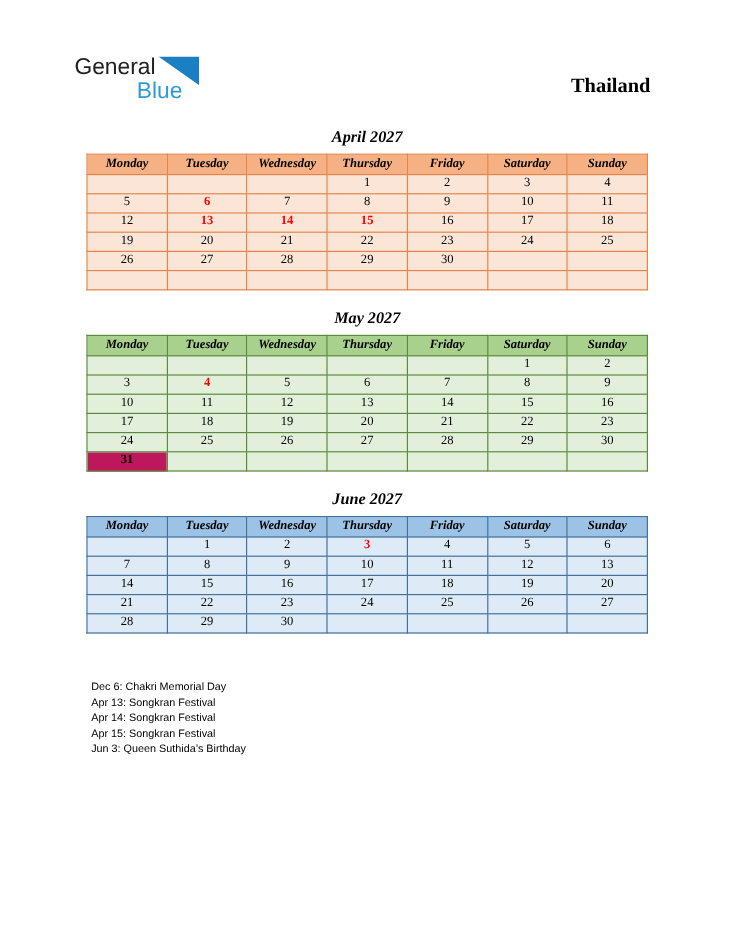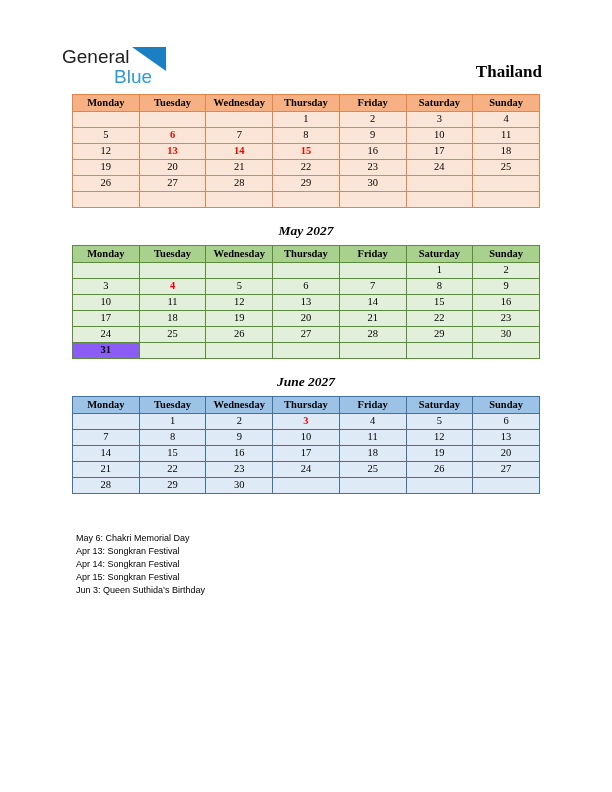--- a/index.html
+++ b/index.html
@@ -50,20 +50,21 @@
   .cal-table th, .cal-table td {
     border: 1px solid var(--border-c, #999);
     height: 16px;
     text-align: center;
     vertical-align: middle;
     font-size: 10.5px;
     padding: 0;
     line-height: 1;
   }
   .cal-table th {
+    font-style: italic;
     font-weight: bold;
     height: 17px;
   }
   td.holiday { color: #FF0000; font-weight: bold; }
 
   
   .holiday-list {
     margin: 38px 0 0 76px;
     font-family: "Liberation Sans", sans-serif;
     font-size: 9px;
@@ -86,20 +87,21 @@
       </div>
       <div class="logo-row2">
         <span class="logo-blue">Blue</span>
       </div>
     </div>
     <div class="country">Thailand</div>
   </div>
 
   <div id="calendars">
       <div class="cal">
+        <div class="cal-title">April 2027</div>
         <table class="cal-table" style="--border-c: #E3854B;">
           <thead>
             <tr>
               <th style="background: rgb(245, 177, 131);">Monday</th>
               <th style="background: rgb(245, 177, 131);">Tuesday</th>
               <th style="background: rgb(245, 177, 131);">Wednesday</th>
               <th style="background: rgb(245, 177, 131);">Thursday</th>
               <th style="background: rgb(245, 177, 131);">Friday</th>
               <th style="background: rgb(245, 177, 131);">Saturday</th>
               <th style="background: rgb(245, 177, 131);">Sunday</th>
@@ -217,21 +219,21 @@
             <tr>
               <td style="background: rgb(226, 239, 218);">24</td>
               <td style="background: rgb(226, 239, 218);">25</td>
               <td style="background: rgb(226, 239, 218);">26</td>
               <td style="background: rgb(226, 239, 218);">27</td>
               <td style="background: rgb(226, 239, 218);">28</td>
               <td style="background: rgb(226, 239, 218);">29</td>
               <td style="background: rgb(226, 239, 218);">30</td>
             </tr>
             <tr>
-              <td style="background: #8b5cf6; font-weight: bold;">31</td>
+              <td style="background: #be185d; font-weight: bold;">31</td>
               <td style="background: rgb(226, 239, 218);"></td>
               <td style="background: rgb(226, 239, 218);"></td>
               <td style="background: rgb(226, 239, 218);"></td>
               <td style="background: rgb(226, 239, 218);"></td>
               <td style="background: rgb(226, 239, 218);"></td>
               <td style="background: rgb(226, 239, 218);"></td>
             </tr>
           </tbody>
         </table>
       </div>
@@ -294,20 +296,20 @@
               <td style="background: rgb(222, 235, 247);"></td>
               <td style="background: rgb(222, 235, 247);"></td>
               <td style="background: rgb(222, 235, 247);"></td>
             </tr>
           </tbody>
         </table>
       </div>
     </div>
 
   <div class="holiday-list" id="holiday-list">
-      <div class="holiday-line">May 6: Chakri Memorial Day</div>
+      <div class="holiday-line">Dec 6: Chakri Memorial Day</div>
       <div class="holiday-line">Apr 13: Songkran Festival</div>
       <div class="holiday-line">Apr 14: Songkran Festival</div>
       <div class="holiday-line">Apr 15: Songkran Festival</div>
       <div class="holiday-line">Jun 3: Queen Suthida’s Birthday</div>
     </div>
 
 </div>
 
 </body></html>

